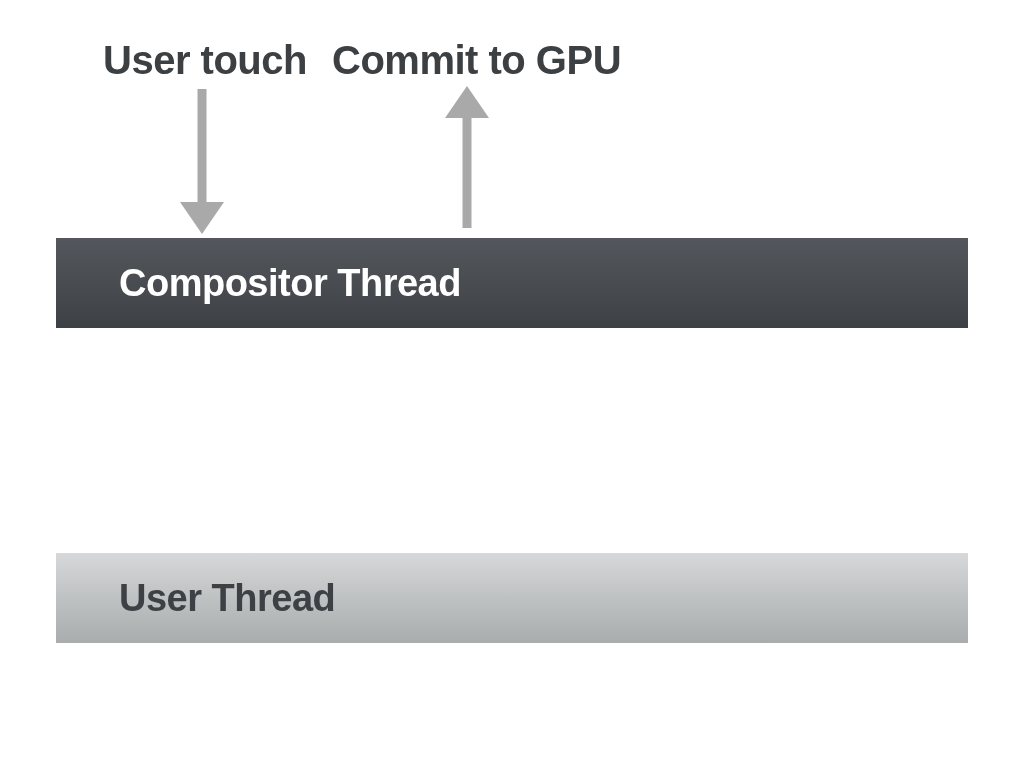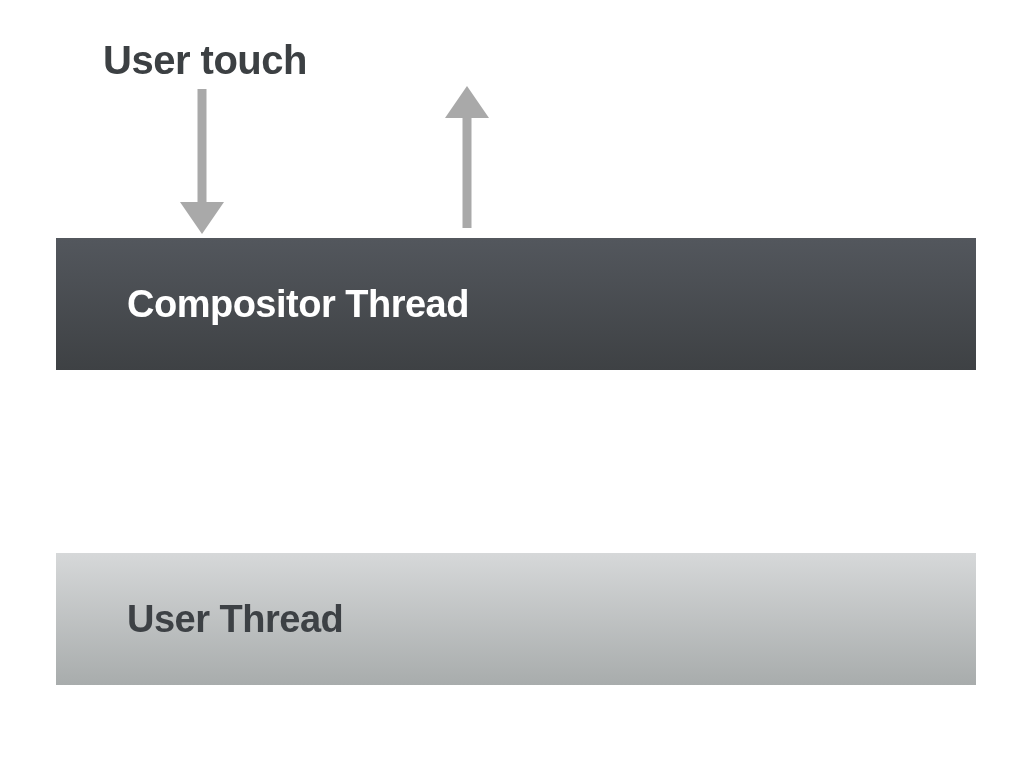--- a/index.html
+++ b/index.html
@@ -30,24 +30,23 @@
   .annotation.user-touch   { left: 103px; }
   .annotation.commit-gpu   { left: 332px; }
   .arrow { position: absolute; display: block; }
   .arrow.down { left: 180px; top: 89px; }
   .arrow.up   { left: 445px; top: 86px; }
   .arrow-shape { fill: var(--arrow, #a9a9a9); }
   .lane {
     position: absolute;
     left: 56px;
     width: 912px;
-    height: 132px;
+    height: 90px;
     display: flex;
     align-items: center;
-    padding-left: 8px;
   }
   .lane.compositor {
     top: 238px;
     background: linear-gradient(to bottom,
       var(--compositor-bar-top, #53575d),
       var(--compositor-bar-bottom, #3e4144));
   }
   .lane.main {
     top: 553px;
     background: linear-gradient(to bottom,
@@ -64,20 +63,21 @@
   .lane.compositor .lane-label { color: var(--compositor-text, #ffffff); }
   .lane.main .lane-label       { color: var(--main-text, #3d4145); }
 </style>
 </head>
 <body>
 
 <div class="stage">
 
   <div class="annotation user-touch">User touch</div>
 
+  <div class="annotation commit-gpu">Commit to GPU</div>
 
   <svg class="arrow down" width="44" height="145" viewBox="0 0 44 145">
     <rect class="arrow-shape" x="17.5" y="0" width="9" height="116"></rect>
     <polygon class="arrow-shape" points="0,113 44,113 22,145"></polygon>
   </svg>
 
   <svg class="arrow up" width="44" height="142" viewBox="0 0 44 142">
     <polygon class="arrow-shape" points="22,0 44,32 0,32"></polygon>
     <rect class="arrow-shape" x="17.5" y="29" width="9" height="113"></rect>
   </svg>

